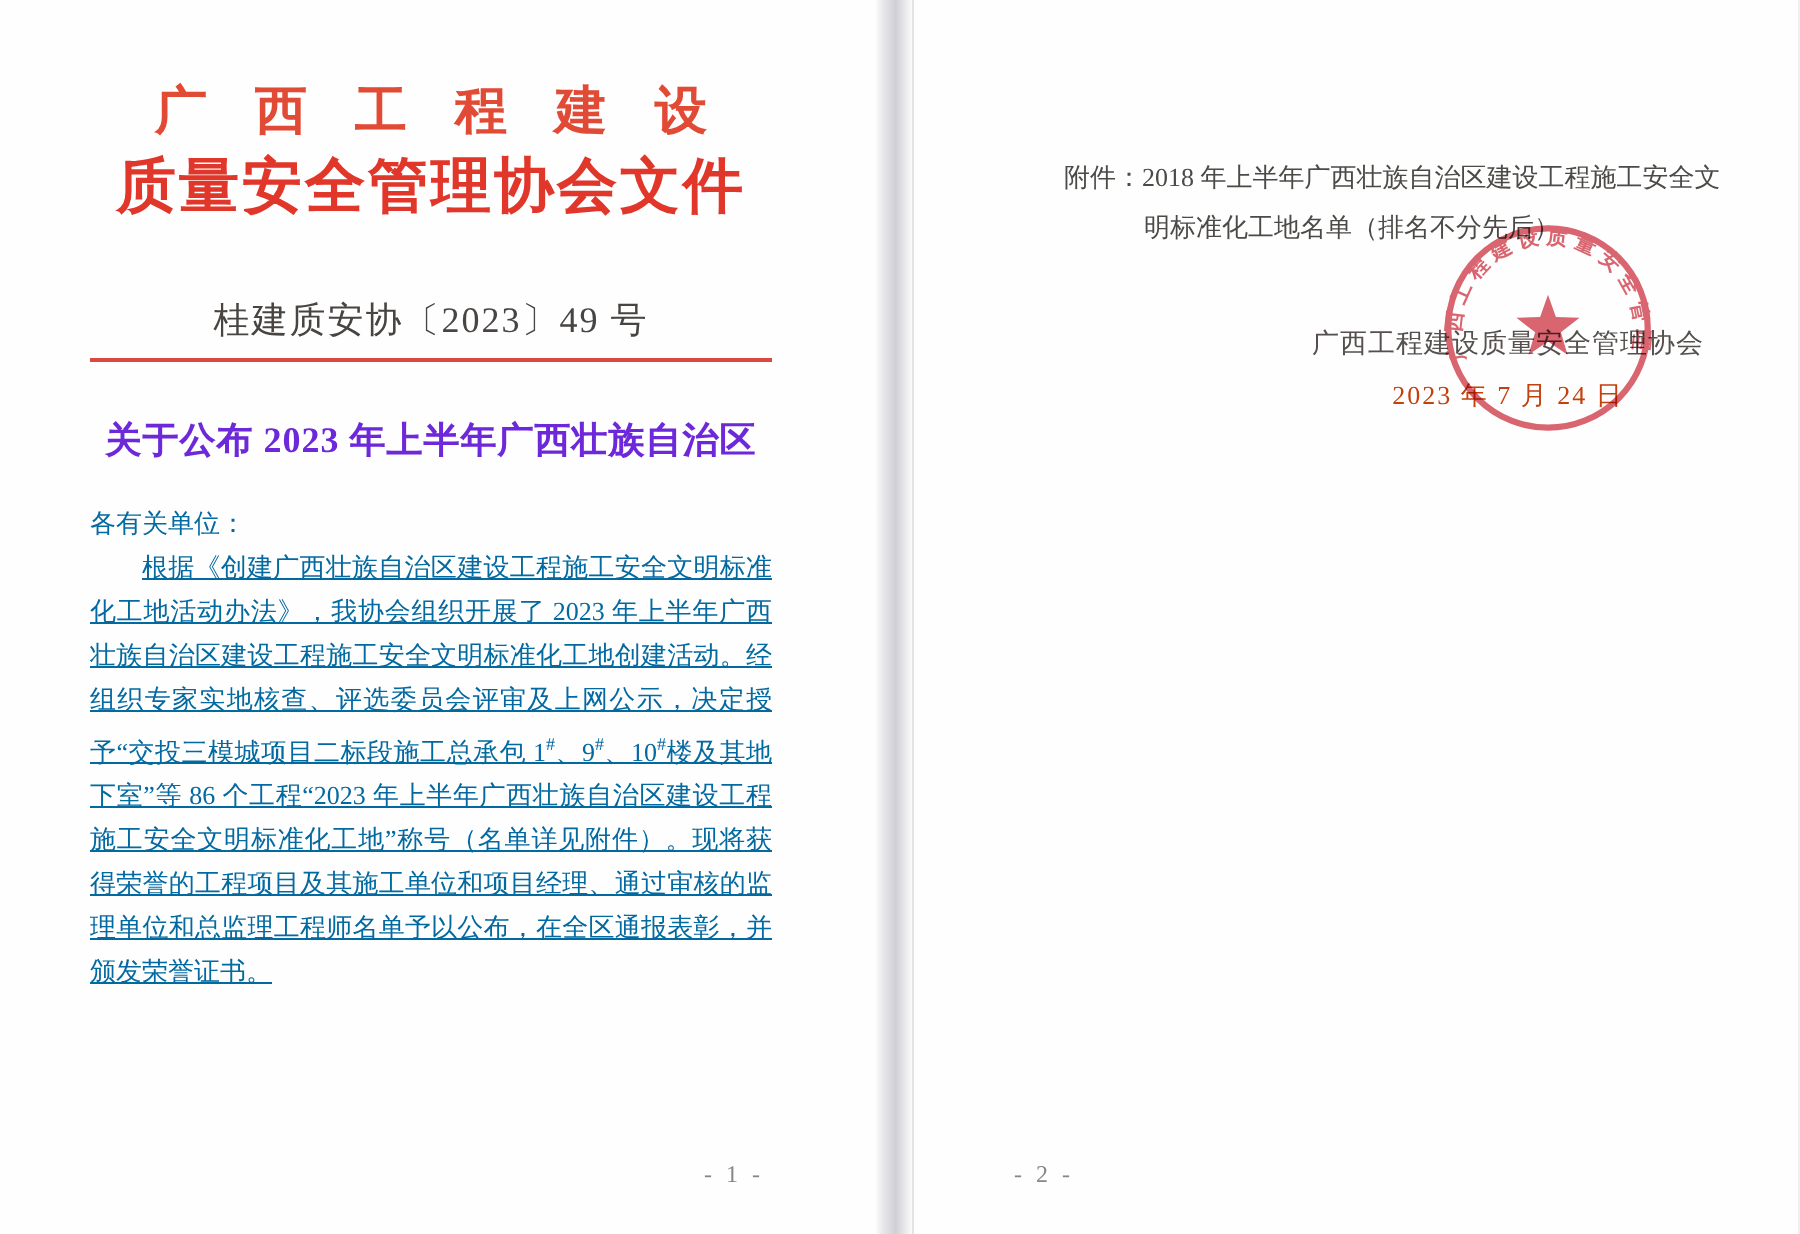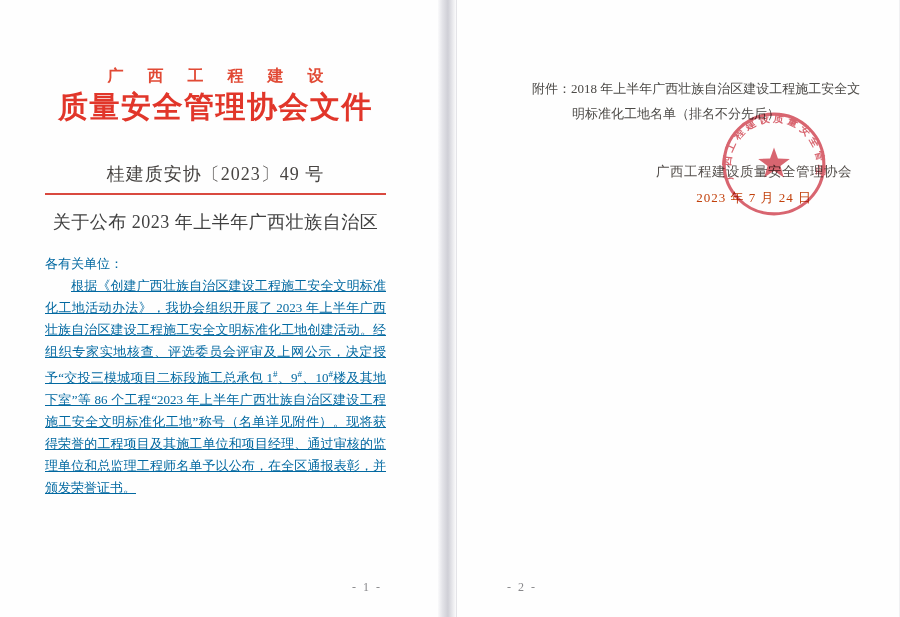--- a/index.html
+++ b/index.html
@@ -13,39 +13,39 @@
   .divider {
     width: 18px; height: 617px;
     background: linear-gradient(to right, #fafafb 0%, #e3e3e8 25%, #cfcfd6 55%, #ededf0 85%, #fbfbfc 100%);
   }
   .page-2 { width: 444px; border-left: 1px solid #e4e4e8; border-right: 1px solid #f0f0f2; }
 
   
   .p1-content { padding: 0 52px 0 45px; text-align: center; }
 
   .org-line {
-    margin-top: 66px;
-    font-size: 16px; font-weight: bold; color: #e14a35;
+    margin-top: 38px;
+    font-size: 26px; font-weight: bold; color: #e14a35;
     letter-spacing: 24px; text-indent: 24px; white-space: nowrap;
   }
   .file-title {
     font-size: 30px; font-weight: bold; color: #e1362a;
     letter-spacing: 1.5px; white-space: nowrap;
   }
   .doc-number {
     margin-top: 34px;
     font-size: 18px; color: #474442; letter-spacing: 1px;
   }
   .red-rule {
     margin-top: 7px; height: 2px; width: 100%;
     background: #d9493f; border: none;
   }
   .notice-title {
-    margin-top: 14px;
-    font-size: 18px; font-weight: normal; color: #404040;
+    margin-top: 26px;
+    font-size: 18px; font-weight: bold; color: #6d28d9;
     line-height: 27px; letter-spacing: 0.5px;
   }
   .p1-body {
     margin-top: 17px; text-align: left;
     font-size: 13px; color: #0369a1; line-height: 22px;
   }
   .salutation { text-align: left; }
   .body-paragraph {
     text-indent: 2em; text-align: justify; text-decoration: underline;
   }

